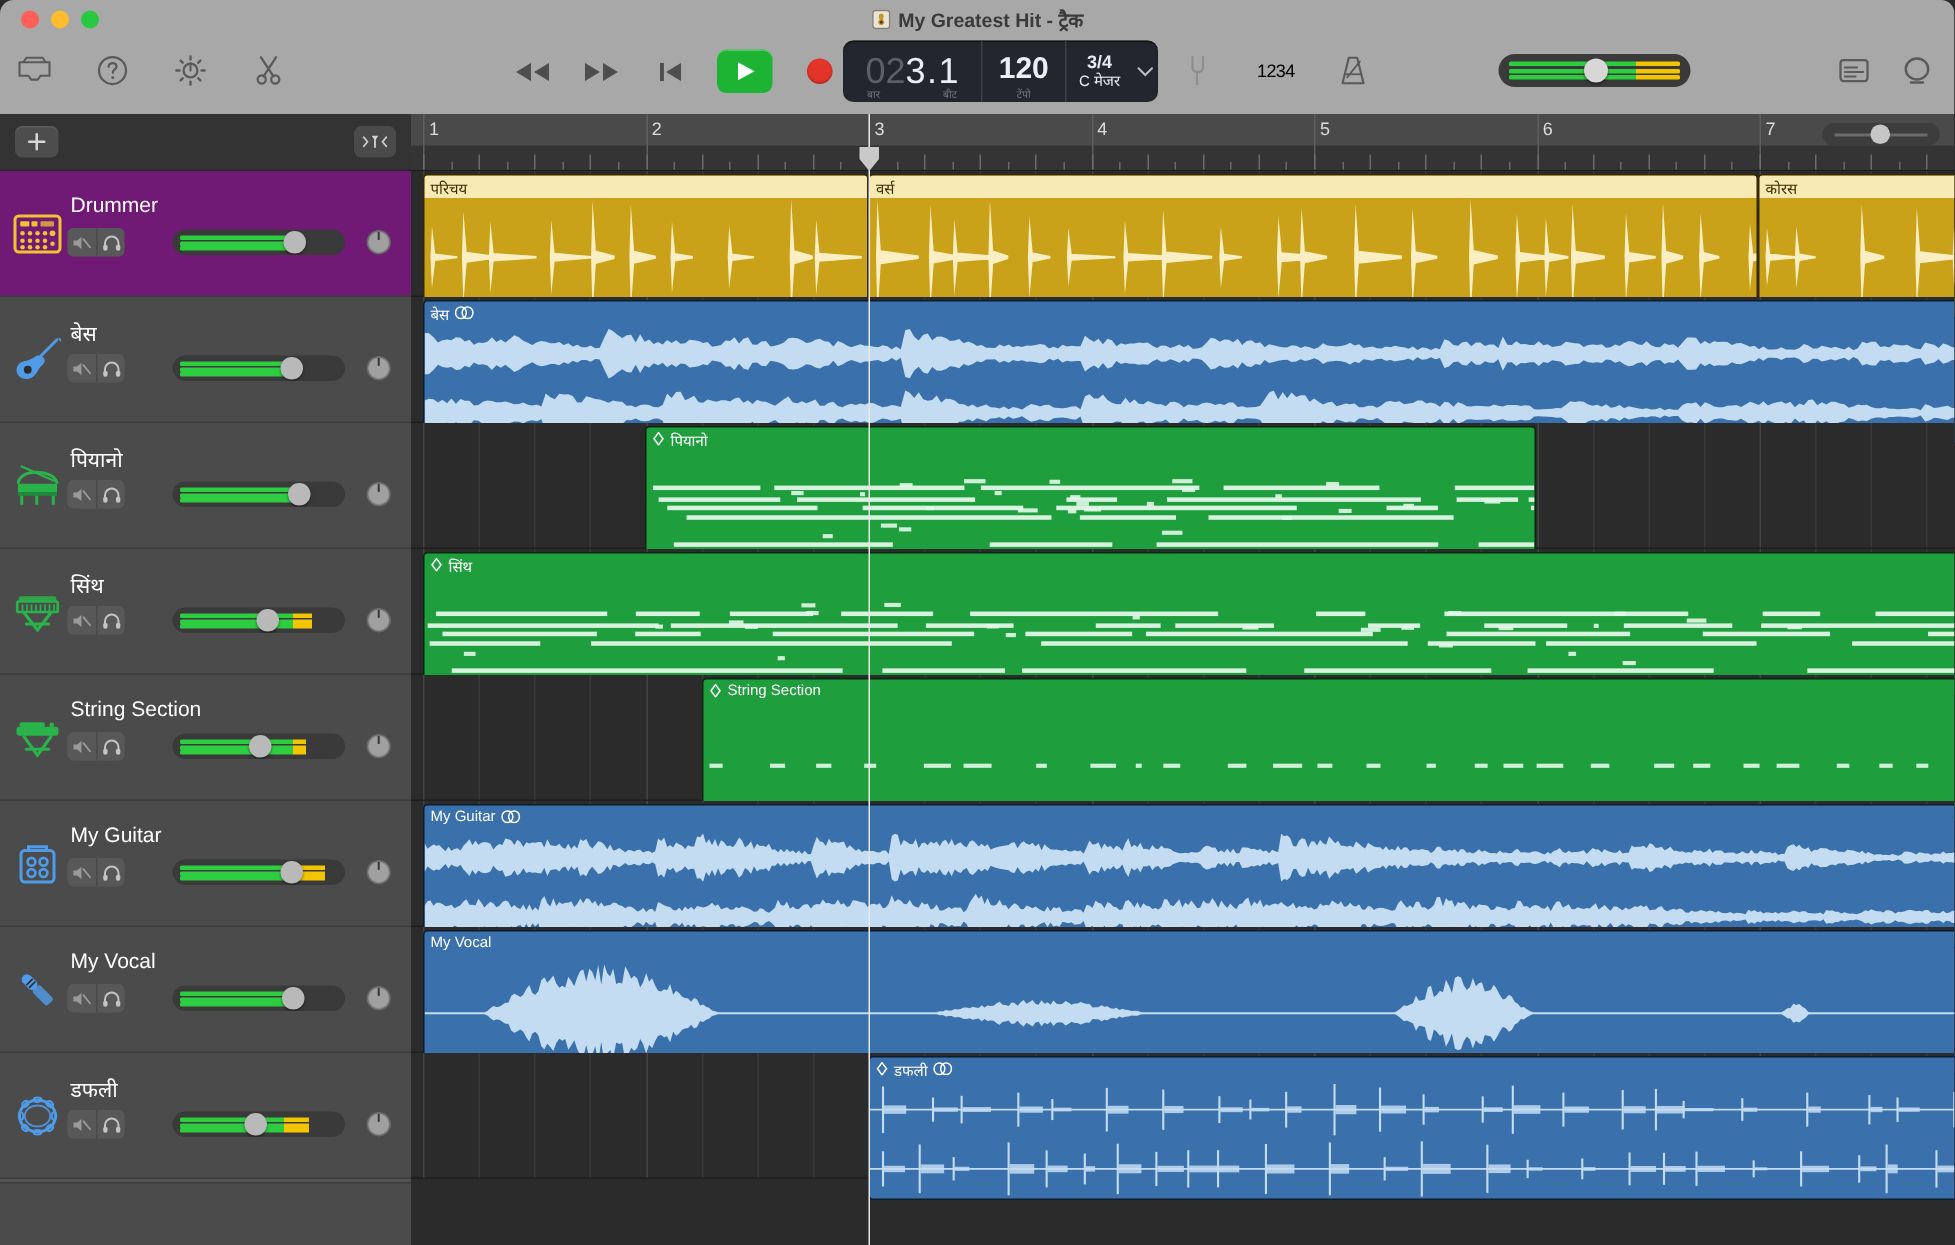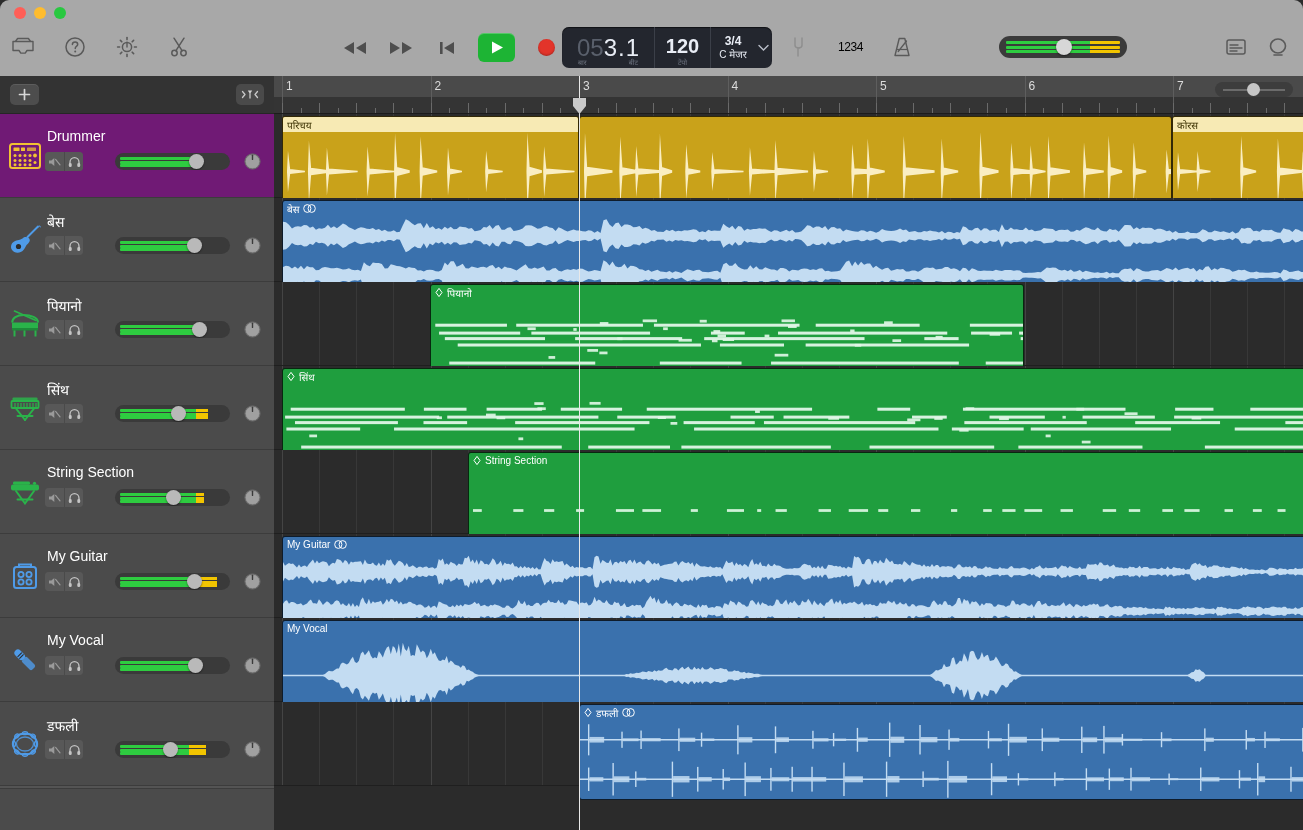--- a/index.html
+++ b/index.html
@@ -162,20 +162,28 @@
 
 <div id="app">
 
   <div class="toolbar">
     <div class="traffic">
       <div class="tl r"></div>
       <div class="tl y"></div>
       <div class="tl g"></div>
     </div>
 
+    <div class="win-title">
+      <svg class="title-icon" viewBox="0 0 14 15">
+        <rect x="1" y="1" width="12" height="13" rx="2" fill="#e8e4da" stroke="#8a8276"></rect>
+        <path d="M7 3.2c1.1 0 1.8.9 1.8 2 0 .8-.5 1.4-.5 2.1 0 .7.9 1 .9 2.2 0 1.2-1 2.1-2.2 2.1s-2.2-.9-2.2-2.1c0-1.2.9-1.5.9-2.2 0-.7-.5-1.3-.5-2.1 0-1.1.7-2 1.8-2z" fill="#c8952e"></path>
+        <circle cx="7" cy="9.4" r="1.1" fill="#5c3a10"></circle>
+      </svg>
+      <span>My Greatest Hit - ट्रैक</span>
+    </div>
 
     <div class="tb-left">
       <div class="tb-ico">
         <svg width="26" height="20" viewBox="0 0 26 20">
           <path d="M3 4.5h20v9H17l-1.8 2.6H10.8L9 13.5H3z" fill="none" stroke="#5a5a5a" stroke-width="1.4" stroke-linejoin="round"></path>
           <path d="M5.5 4.5 7.6 1.5h10.8l2.1 3" fill="none" stroke="#5a5a5a" stroke-width="1.4" stroke-linejoin="round"></path>
         </svg>
       </div>
       <div class="tb-ico">
         <svg width="22" height="22" viewBox="0 0 22 22">
@@ -240,21 +248,21 @@
       <div class="tp-btn">
         <svg width="22" height="18" viewBox="0 0 22 18">
           <path d="M3 6.5h14l-3-3M19 11.5H5l3 3" fill="none" stroke="#4e4e4e" stroke-width="1.8" stroke-linecap="round" stroke-linejoin="round"></path>
         </svg>
       </div>
     </div>
 
     <div class="lcd">
       <div class="lcd-seg lcd-pos">
         <span class="pos-num">
-          <span class="pos-dim">05</span><span>3</span><span class="pos-dot">.</span><span>1</span>
+          <span class="pos-dim">02</span><span>3</span><span class="pos-dot">.</span><span>1</span>
         </span>
         <span class="lcd-sub sub-bar">बार</span>
         <span class="lcd-sub sub-beat">बीट</span>
       </div>
       <div class="lcd-seg lcd-tempo">
         <span class="tempo-num">120</span>
         <span class="lcd-sub sub-tempo">टेंपो</span>
       </div>
       <div class="lcd-seg lcd-sig">
         <div class="sig-wrap">
@@ -827,20 +835,23 @@
       <span>परिचय</span>
     </div>
 
     <div class="r-body">
               <svg class="wave" viewBox="0 0 297 63" preserveAspectRatio="none">
                 <path d="M4.0 31.5 L5.0 14.9 L7.5 31.5 L5.0 48.1 ZM7.0 29.5 L22.1 31.0 L22.1 32.0 L7.0 33.5 ZM25.1 31.5 L26.1 7.0 L28.6 31.5 L26.1 56.0 ZM28.1 28.6 L48.6 30.8 L48.6 32.2 L28.1 34.4 ZM43.2 31.5 L44.2 12.4 L46.7 31.5 L44.2 50.6 ZM46.2 29.2 L75.2 30.9 L75.2 32.1 L46.2 33.8 ZM84.1 31.5 L85.1 11.6 L87.6 31.5 L85.1 51.4 ZM87.1 29.1 L111.8 30.9 L111.8 32.1 L87.1 33.9 ZM111.8 31.5 L112.8 1.2 L115.3 31.5 L112.8 61.8 ZM114.8 27.9 L127.6 30.6 L127.6 32.4 L114.8 35.1 ZM137.5 31.5 L138.5 3.5 L141.0 31.5 L138.5 59.5 ZM140.5 28.1 L155.3 30.7 L155.3 32.3 L140.5 34.9 ZM165.1 31.5 L166.1 12.4 L168.6 31.5 L166.1 50.6 ZM168.1 29.2 L180.2 30.9 L180.2 32.1 L168.1 33.8 ZM203.5 31.5 L204.5 14.9 L207.0 31.5 L204.5 48.1 ZM206.5 29.5 L221.2 31.0 L221.2 32.0 L206.5 33.5 ZM245.1 31.5 L246.1 0.5 L248.6 31.5 L246.1 62.5 ZM248.1 27.8 L260.7 30.6 L260.7 32.4 L248.1 35.2 ZM261.9 31.5 L262.9 11.4 L265.4 31.5 L262.9 51.6 ZM264.9 29.1 L293.5 30.9 L293.5 32.1 L264.9 33.9 Z" fill="#faeec2"></path>
               </svg>
             </div>
           </div>
           <div class="region r-drum" style="left: 305px; width: 593px;">
+    <div class="r-head">
+      <span>वर्स</span>
+    </div>
 
     <div class="r-body">
               <svg class="wave" viewBox="0 0 593 63" preserveAspectRatio="none">
                 <path d="M4.0 31.5 L5.0 0.5 L7.5 31.5 L5.0 62.5 ZM7.0 27.8 L32.6 30.6 L32.6 32.4 L7.0 35.2 ZM39.4 31.5 L40.4 3.6 L42.9 31.5 L40.4 59.4 ZM42.4 28.2 L60.1 30.7 L60.1 32.3 L42.4 34.8 ZM55.4 31.5 L56.4 11.1 L58.9 31.5 L56.4 51.9 ZM58.4 29.0 L87.7 30.9 L87.7 32.1 L58.4 34.0 ZM79.2 31.5 L80.2 1.4 L82.7 31.5 L80.2 61.6 ZM82.2 27.9 L92.5 30.6 L92.5 32.4 L82.2 35.1 ZM105.6 31.5 L106.6 9.7 L109.1 31.5 L106.6 53.3 ZM108.6 28.9 L120.7 30.8 L120.7 32.2 L108.6 34.1 ZM131.7 31.5 L132.7 15.9 L135.2 31.5 L132.7 47.1 ZM134.7 29.6 L164.1 31.0 L164.1 32.0 L134.7 33.4 ZM169.5 31.5 L170.5 12.1 L173.0 31.5 L170.5 50.9 ZM172.5 29.2 L204.0 30.9 L204.0 32.1 L172.5 33.8 ZM195.1 31.5 L196.1 6.4 L198.6 31.5 L196.1 56.6 ZM198.1 28.5 L228.9 30.7 L228.9 32.3 L198.1 34.5 ZM233.7 31.5 L234.7 15.2 L237.2 31.5 L234.7 47.8 ZM236.7 29.5 L248.9 31.0 L248.9 32.0 L236.7 33.5 ZM272.2 31.5 L273.2 9.5 L275.7 31.5 L273.2 53.5 ZM275.2 28.9 L305.6 30.8 L305.6 32.2 L275.2 34.1 ZM287.7 31.5 L288.7 5.1 L291.2 31.5 L288.7 57.9 ZM290.7 28.3 L305.8 30.7 L305.8 32.3 L290.7 34.7 ZM323.8 31.5 L324.8 3.1 L327.3 31.5 L324.8 59.9 ZM326.8 28.1 L355.8 30.6 L355.8 32.4 L326.8 34.9 ZM361.9 31.5 L362.9 5.2 L365.4 31.5 L362.9 57.8 ZM364.9 28.3 L379.5 30.7 L379.5 32.3 L364.9 34.7 ZM400.7 31.5 L401.7 0.2 L404.2 31.5 L401.7 62.8 ZM403.7 27.7 L420.0 30.6 L420.0 32.4 L403.7 35.3 ZM431.7 31.5 L432.7 8.5 L435.2 31.5 L432.7 54.5 ZM434.7 28.7 L455.8 30.8 L455.8 32.2 L434.7 34.3 ZM451.1 31.5 L452.1 10.6 L454.6 31.5 L452.1 52.4 ZM454.1 29.0 L467.2 30.9 L467.2 32.1 L454.1 34.0 ZM468.9 31.5 L469.9 3.1 L472.4 31.5 L469.9 59.9 ZM471.9 28.1 L491.6 30.6 L491.6 32.4 L471.9 34.9 ZM504.7 31.5 L505.7 8.2 L508.2 31.5 L505.7 54.8 ZM507.7 28.7 L525.6 30.8 L525.6 32.2 L507.7 34.3 ZM529.4 31.5 L530.4 2.7 L532.9 31.5 L530.4 60.3 ZM532.4 28.0 L544.0 30.6 L544.0 32.4 L532.4 35.0 ZM554.6 31.5 L555.6 8.1 L558.1 31.5 L555.6 54.9 ZM557.6 28.7 L568.2 30.8 L568.2 32.2 L557.6 34.3 ZM587.6 31.5 L588.6 13.9 L591.1 31.5 L588.6 49.1 ZM590.6 29.4 L617.4 31.0 L617.4 32.0 L590.6 33.6 Z" fill="#faeec2"></path>
               </svg>
             </div>
           </div>
           <div class="region r-drum" style="left: 898px; width: 405px;">
     <div class="r-head">
       <span>कोरस</span>

